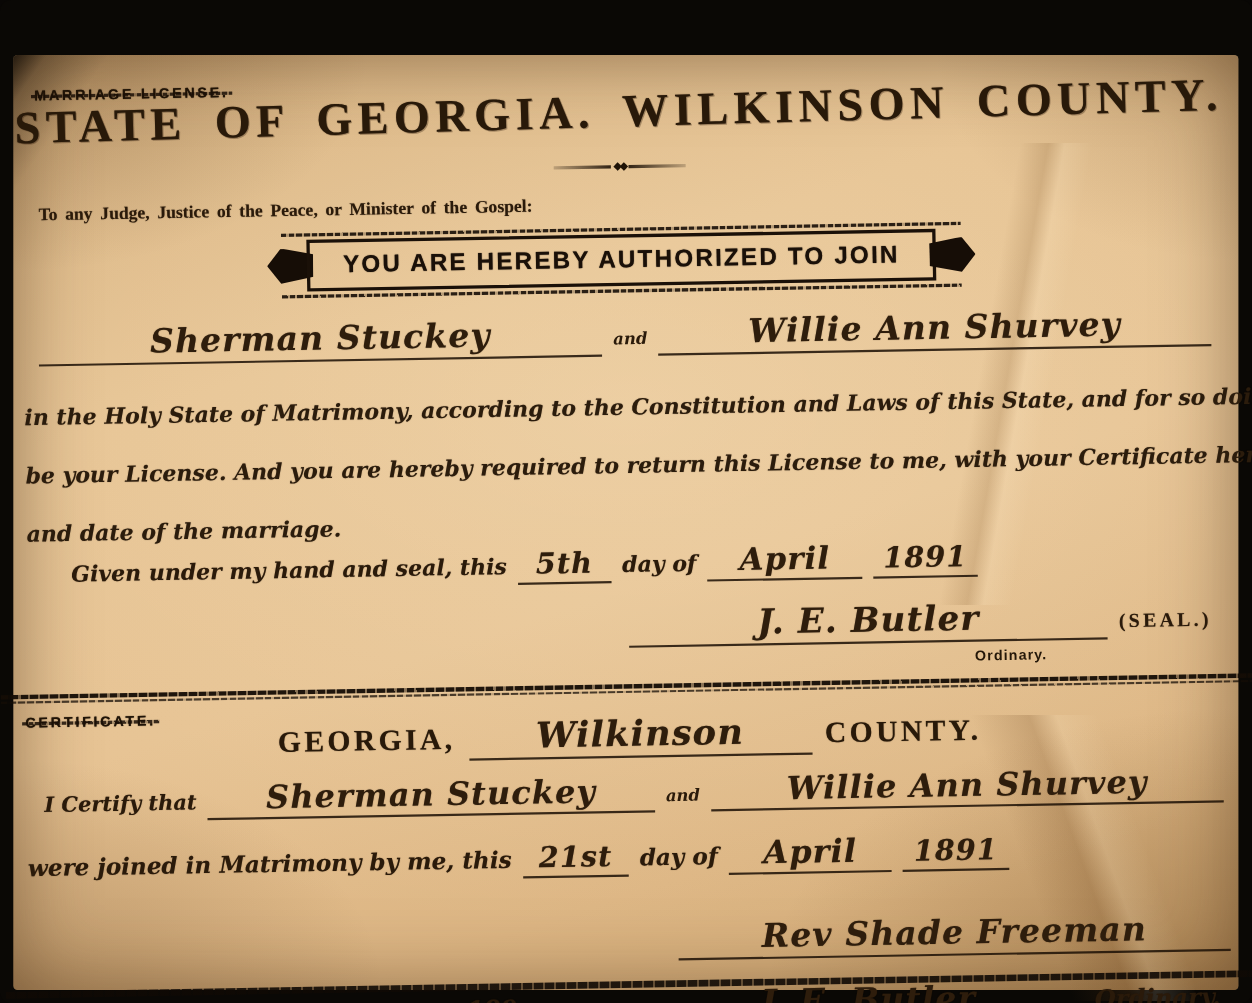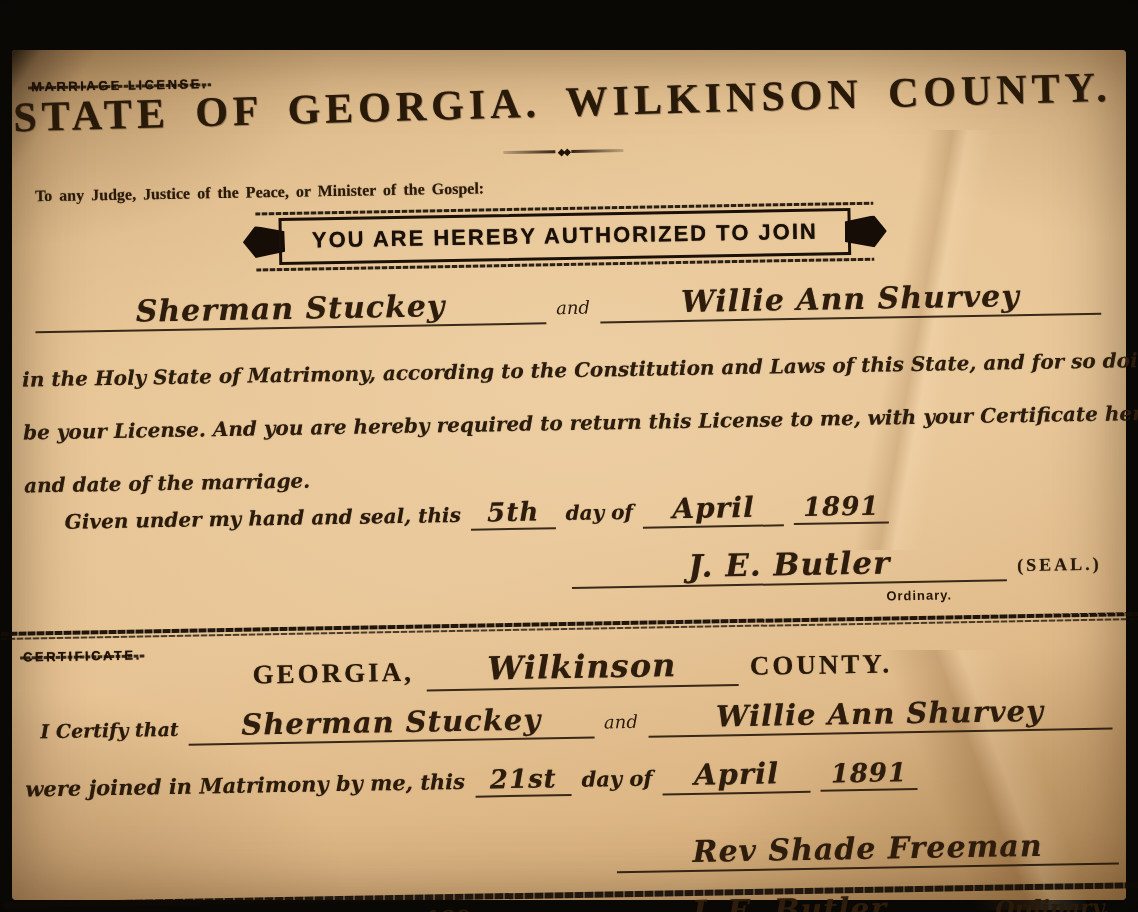--- a/index.html
+++ b/index.html
@@ -74,22 +74,22 @@
   .seg{border-bottom:2px solid rgba(32,19,8,.88);text-align:center;padding:0 6px 1px;}
   .hw{
     font-family:"DejaVu Serif",serif;font-style:italic;font-weight:700;
     color:#2e1d0c;letter-spacing:1px;text-shadow:0 0 1px rgba(40,24,10,.55);
     white-space:nowrap;
   }
   .printed{
     font-family:"DejaVu Serif",serif;font-style:italic;font-weight:700;
     font-size:20px;color:#2a1a0a;text-shadow:0 0 1px rgba(38,22,9,.5);white-space:nowrap;
   }
-  .printed-small{font-family:"DejaVu Serif",serif;font-style:italic;font-weight:400;
-    font-size:18px;color:#2a1a0a;white-space:nowrap;}
+  .printed-small{font-family:"DejaVu Serif",serif;font-style:italic;font-weight:700;
+    font-size:15px;color:#2a1a0a;white-space:nowrap;}
   .printed-caps{font-family:"Liberation Serif",serif;font-weight:700;font-size:27px;
     letter-spacing:3px;color:#281909;text-shadow:0 0 1px rgba(35,20,8,.6);white-space:nowrap;}
 
   .names-row{left:26px;right:22px;top:236px;}
   .names-row .seg{font-size:30px;}
   .names-row .groom{flex:1.02;}
   .names-row .bride{flex:1;}
 
   .bodytext{position:absolute;left:12px;right:4px;top:294px;}
   .bodyline{font-family:"DejaVu Serif",serif;font-style:italic;font-weight:700;

